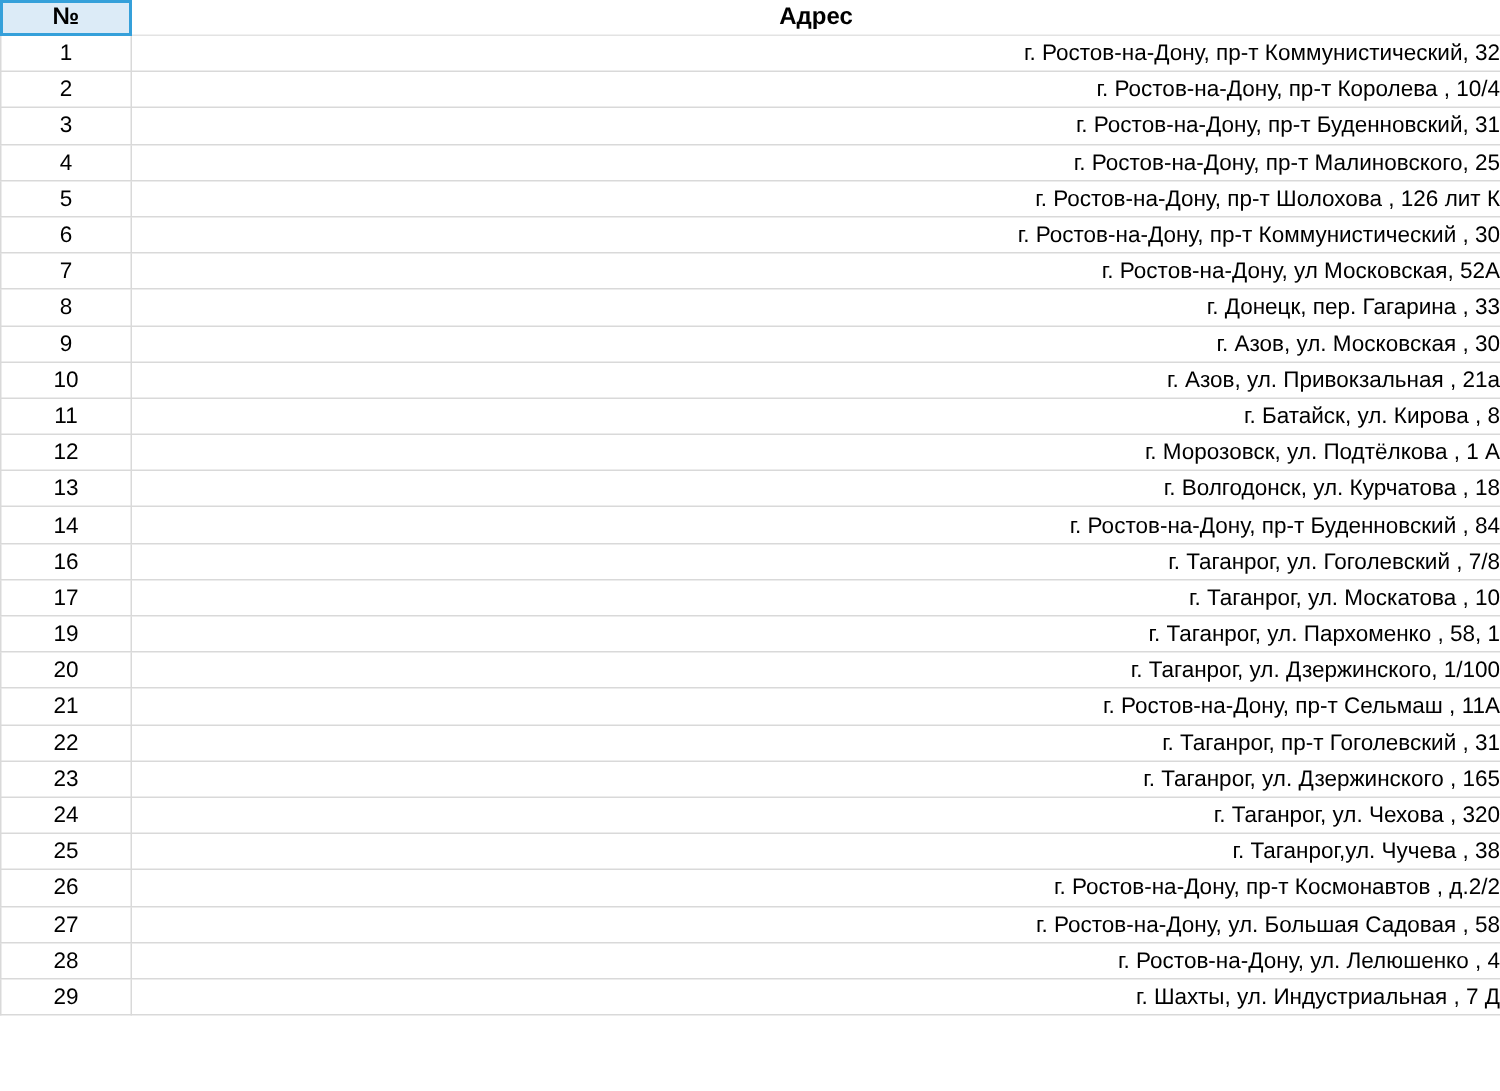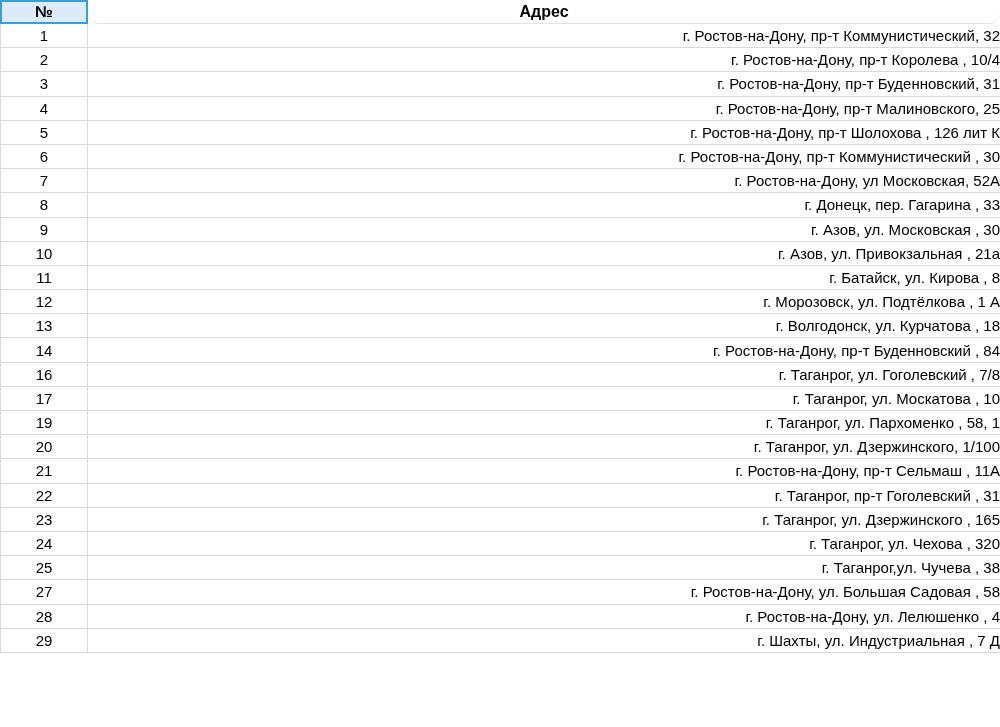--- a/index.html
+++ b/index.html
@@ -43,21 +43,20 @@
     font-weight: bold;
     font-size: 16px;
   }
   th.addr-header {
     height: 22px;
     border-bottom: 1px solid #e3e3e3;
     border-top: 1px solid #ffffff;
     text-align: center;
     font-weight: bold;
     font-size: 16px;
-    border-radius: 12px;
   }
 
   
   td.num-cell {
     height: 23.2px;
     border-left: 1px solid #d9d9d9;
     border-right: 1px solid #d9d9d9;
     border-bottom: 1px solid #d9d9d9;
     text-align: center;
   }
@@ -193,20 +192,24 @@
   <tr>
     <td class="num-cell">24</td>
     <td class="addr-cell">г. Таганрог, ул. Чехова , 320</td>
   </tr>
 
   <tr>
     <td class="num-cell">25</td>
     <td class="addr-cell">г. Таганрог,ул. Чучева , 38</td>
   </tr>
 
+  <tr>
+    <td class="num-cell">26</td>
+    <td class="addr-cell">г. Ростов-на-Дону, пр-т Космонавтов , д.2/2</td>
+  </tr>
 
   <tr>
     <td class="num-cell">27</td>
     <td class="addr-cell">г. Ростов-на-Дону, ул. Большая Садовая , 58</td>
   </tr>
 
   <tr>
     <td class="num-cell">28</td>
     <td class="addr-cell">г. Ростов-на-Дону, ул. Лелюшенко , 4</td>
   </tr>

